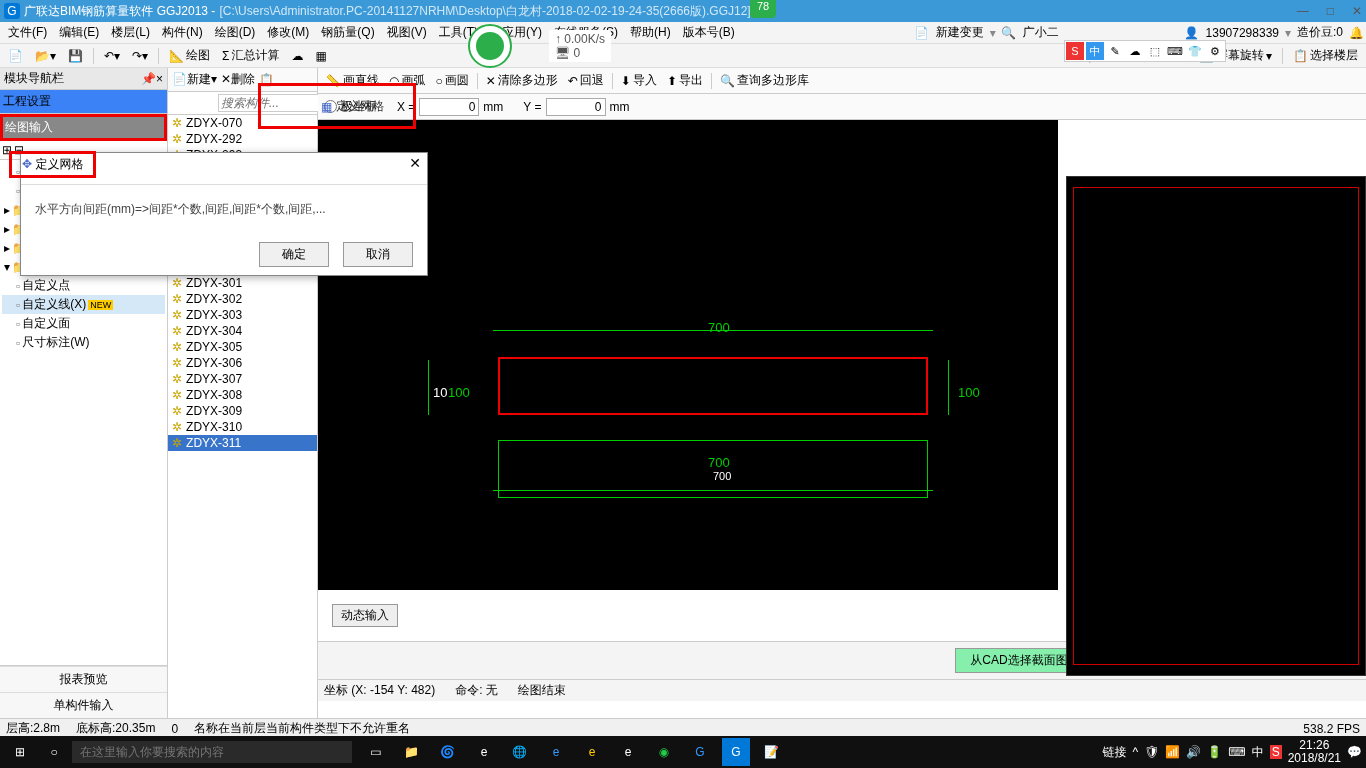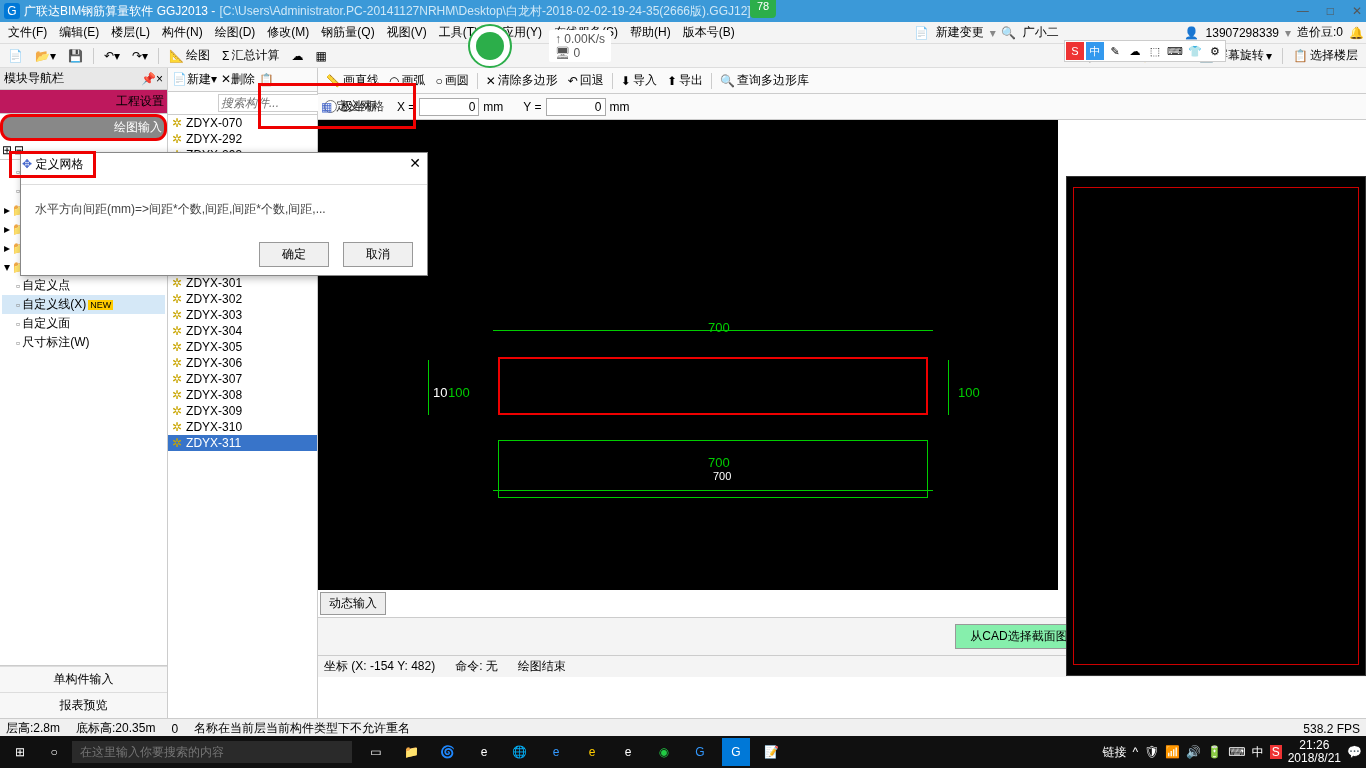--- a/index.html
+++ b/index.html
@@ -11,23 +11,23 @@
 .menubar { height:22px; background:#f4f4f4; display:flex; align-items:center; padding:0 2px; border-bottom:1px solid #ddd; }
 .menubar .m { padding:0 6px; cursor:default; }
 .menubar .right { margin-left:auto; display:flex; align-items:center; gap:6px; }
 .toolbar1 { height:24px; background:#f4f4f4; display:flex; align-items:center; padding:0 4px; gap:4px; border-bottom:1px solid #ddd; }
 .tbtn { padding:1px 4px; display:flex; align-items:center; gap:2px; }
 .sep { width:1px; height:16px; background:#ccc; margin:0 2px; }
 .maingrid { display:flex; height:650px; }
 .leftpane { width:168px; background:#fff; border-right:1px solid #ccc; display:flex; flex-direction:column; }
 .panetitle { background:#e8e8e8; border-bottom:1px solid #ccc; padding:2px 4px; display:flex; align-items:center; }
 .panetitle .x { margin-left:auto; }
-.proj { text-align:right; padding:3px; border-bottom:1px solid #ccc; background:#be185d; }
+.proj { text-align:left; padding:3px; border-bottom:1px solid #ccc; background:#3b82f6; }
 .redbox { border:3px solid #e00; }
-.drawctl { background:#e8e8e8; text-align:right; padding:2px;border-radius:11px; }
+.drawctl { background:#e8e8e8; text-align:left; padding:2px; }
 .tree { flex:1; overflow:auto; padding:2px; font-size:12px; }
 .tree .row { display:flex; align-items:center; padding:1px 2px; gap:2px; }
 .tree .ind1 { padding-left:14px; }
 .tree .sel { background:#d5e8f7; }
 .tree .foldericon { color:#e8b23c; }
 .botbtns { border-top:1px solid #ccc; }
 .botbtns div { text-align:center; padding:4px; border-top:1px solid #ddd; background:#f7f7f7; }
 .midcol { width:150px; background:#fff; border-right:1px solid #ccc; position:relative; }
 .search { padding:2px; border-bottom:1px solid #ccc; }
 .search input { width:100%; border:1px solid #ccc; padding:1px 2px; color:#999; font-style:italic;margin-left:48px; }
@@ -35,21 +35,21 @@
 .complist .r { display:flex; align-items:center; padding:1px 4px; gap:4px; }
 .complist .r .dot { color:#c9a500; }
 .complist .r.sel { background:#3874c9; color:#fff; }
 .canvaswrap { flex:1; position:relative; background:#fff; }
 .polytitle { padding:2px 6px; background:#e8e8e8; border-bottom:1px solid #ccc; font-size:12px; color:#555; }
 .polytoolbar { height:26px; display:flex; align-items:center; padding:0 4px; gap:2px; border-bottom:1px solid #ccc; background:#fafafa; }
 .polytoolbar .btn { padding:2px 4px; display:flex; align-items:center; gap:2px; }
 .polytoolbar2 { height:26px; display:flex; align-items:center; padding:0 6px; gap:20px; border-bottom:1px solid #ccc; background:#fafafa; }
 .canvas { background:#000; width:740px; height:470px; position:relative; }
 .dim { position:absolute; color:#0c0; font-size:13px; }
-.dyninput { background:#eee; border:1px solid #999; padding:2px 8px; display:inline-block; margin:0; }
+.dyninput { background:#eee; border:1px solid #999; padding:2px 8px; display:inline-block; margin:12px; }
 .botbar { display:flex; gap:20px; padding:2px 6px; background:#f4f4f4; border-top:1px solid #ccc; }
 .botbtnrow { display:flex; justify-content:flex-end; gap:10px; padding:6px; background:#f4f4f4; border-top:1px solid #ccc; }
 .botbtnrow button { padding:3px 14px; background:#86efac; border:1px solid #999; }
 .statusbar { height:20px; background:#f0f0f0; border-top:1px solid #ccc; display:flex; align-items:center; padding:0 6px; gap:16px; font-size:12px; }
 .statusbar .err { color:#000; }
 .statusbar .fps { margin-left:auto; }
 .taskbar { position:absolute; bottom:0; left:0; right:0; height:32px; background:#101010; display:flex; align-items:center; padding:0 4px; gap:2px; }
 .taskbar .start { width:32px; height:28px; display:flex; align-items:center; justify-content:center; color:#fff; }
 .taskbar .search { flex:0 0 280px; background:#333; color:#888; padding:4px 8px; border:none; }
 .taskbar .ticons { display:flex; gap:8px; margin-left:8px; }
@@ -178,22 +178,22 @@
         <div class="row ind0">▸ <span class="foldericon">📁</span> 板</div>
         <div class="row ind0">▸ <span class="foldericon">📁</span> 基础</div>
         <div class="row ind0">▸ <span class="foldericon">📁</span> 其它</div>
         <div class="row ind0">▾ <span class="foldericon">📁</span> 自定义</div>
         <div class="row ind1"><span style="color:#888">▫</span> 自定义点</div>
         <div class="row ind1 sel"><span style="color:#888">▫</span> 自定义线(X) <span style="background:#fc0;font-size:9px;padding:0 2px">NEW</span></div>
         <div class="row ind1"><span style="color:#888">▫</span> 自定义面</div>
         <div class="row ind1"><span style="color:#888">▫</span> 尺寸标注(W)</div>
       </div>
     <div class="botbtns">
+      <div>报表预览</div>
       <div>单构件输入</div>
-      <div>报表预览</div>
     </div>
   </div>
 
   <div class="midcol">
     <div style="height:24px;display:flex;align-items:center;padding:0 4px;gap:4px;border-bottom:1px solid #ccc;background:#fafafa">
       <span>📄<span>新建</span>▾</span>
       <span>✕<span>删除</span></span>
       <span>📋</span>
     </div>
     <div class="search">

